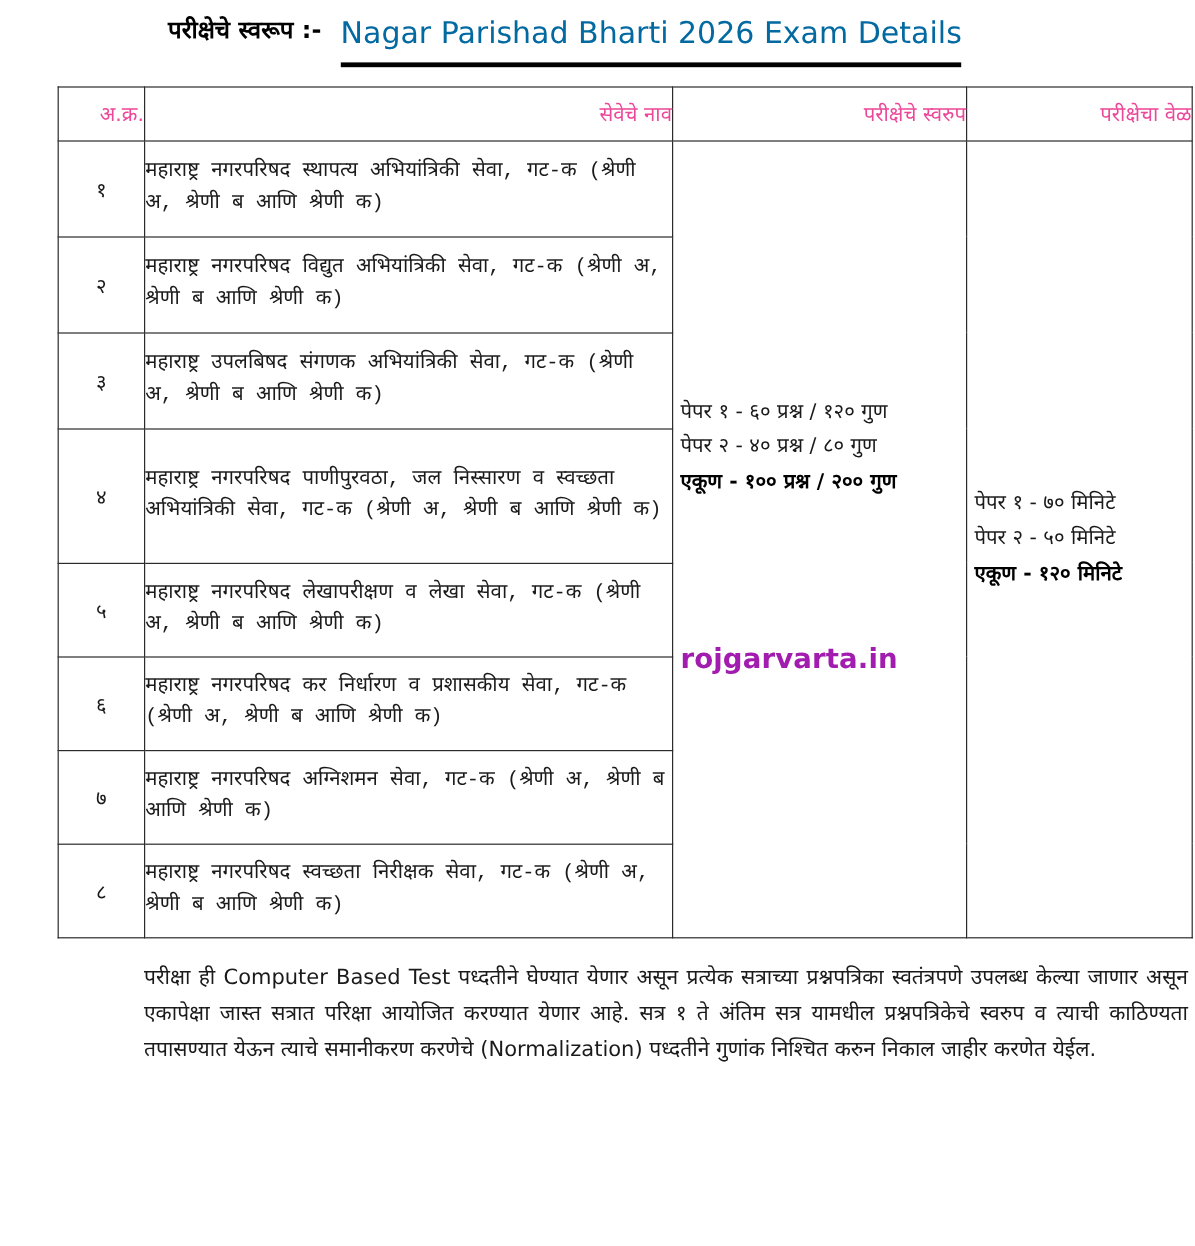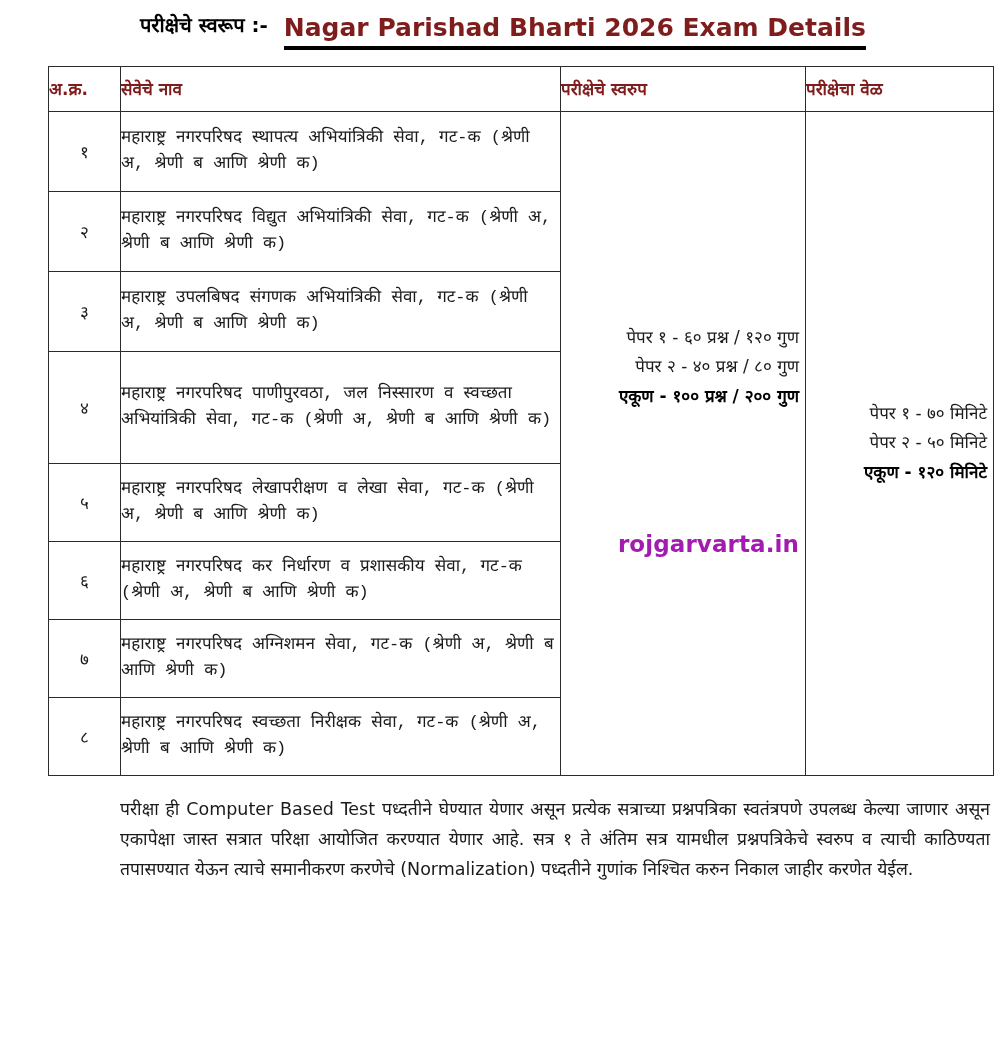--- a/index.html
+++ b/index.html
@@ -33,26 +33,26 @@
   .section-heading {
     font-family: "DejaVu Sans", sans-serif;
     font-weight: bold;
     font-size: 20px;
     line-height: 1.1;
     white-space: nowrap;
     color: #000;
   }
   .doc-title {
     font-family: "DejaVu Sans", sans-serif;
-    font-weight: bold;
+    font-weight: normal;
     font-size: 25px;
     line-height: 1.15;
-    color: #7f1d1d;
+    color: #0369a1;
     border-bottom: 4px solid #000;
-    padding-bottom: 3px;
+    padding-bottom: 9px;
     white-space: nowrap;
   }
 
   
   .intro {
     margin: 14px 10px 0 120px;
     width: 862px;
     font-family: "DejaVu Sans", sans-serif;
     font-size: 17.5px;
     line-height: 1.62;
@@ -71,43 +71,43 @@
     table-layout: fixed;
   }
   table.exam-table th,
   table.exam-table td {
     border: 1.5px solid #2b2b2b;
     vertical-align: middle;
     padding: 0;
   }
   table.exam-table th {
     font-family: "DejaVu Sans", sans-serif;
-    font-weight: bold;
-    font-size: 17px;
-    text-align: left;
+    font-weight: normal;
+    font-size: 17px;
+    text-align: right;
     height: 44px;
-    color: #7f1d1d;
+    color: #ec4899;
   }
   td.sr {
     text-align: center;
     font-family: "DejaVu Sans", sans-serif;
     font-size: 17px;
     color: #1a1a1a;
   }
   td.service {
     font-family: Liberation Mono, monospace;
     font-size: 17px;
     line-height: 1.55;
     padding: 6px 8px 6px 12px;
     text-align: left;
     color: #1a1a1a;
   }
   td.pattern-cell,
   td.time-cell {
-    text-align: right;
+    text-align: left;
     position: relative;
     vertical-align: middle;
   }
   .pattern-inner,
   .time-inner {
     font-family: "DejaVu Sans", sans-serif;
     font-size: 17px;
     line-height: 1.75;
     color: #1a1a1a;
     position: relative;

